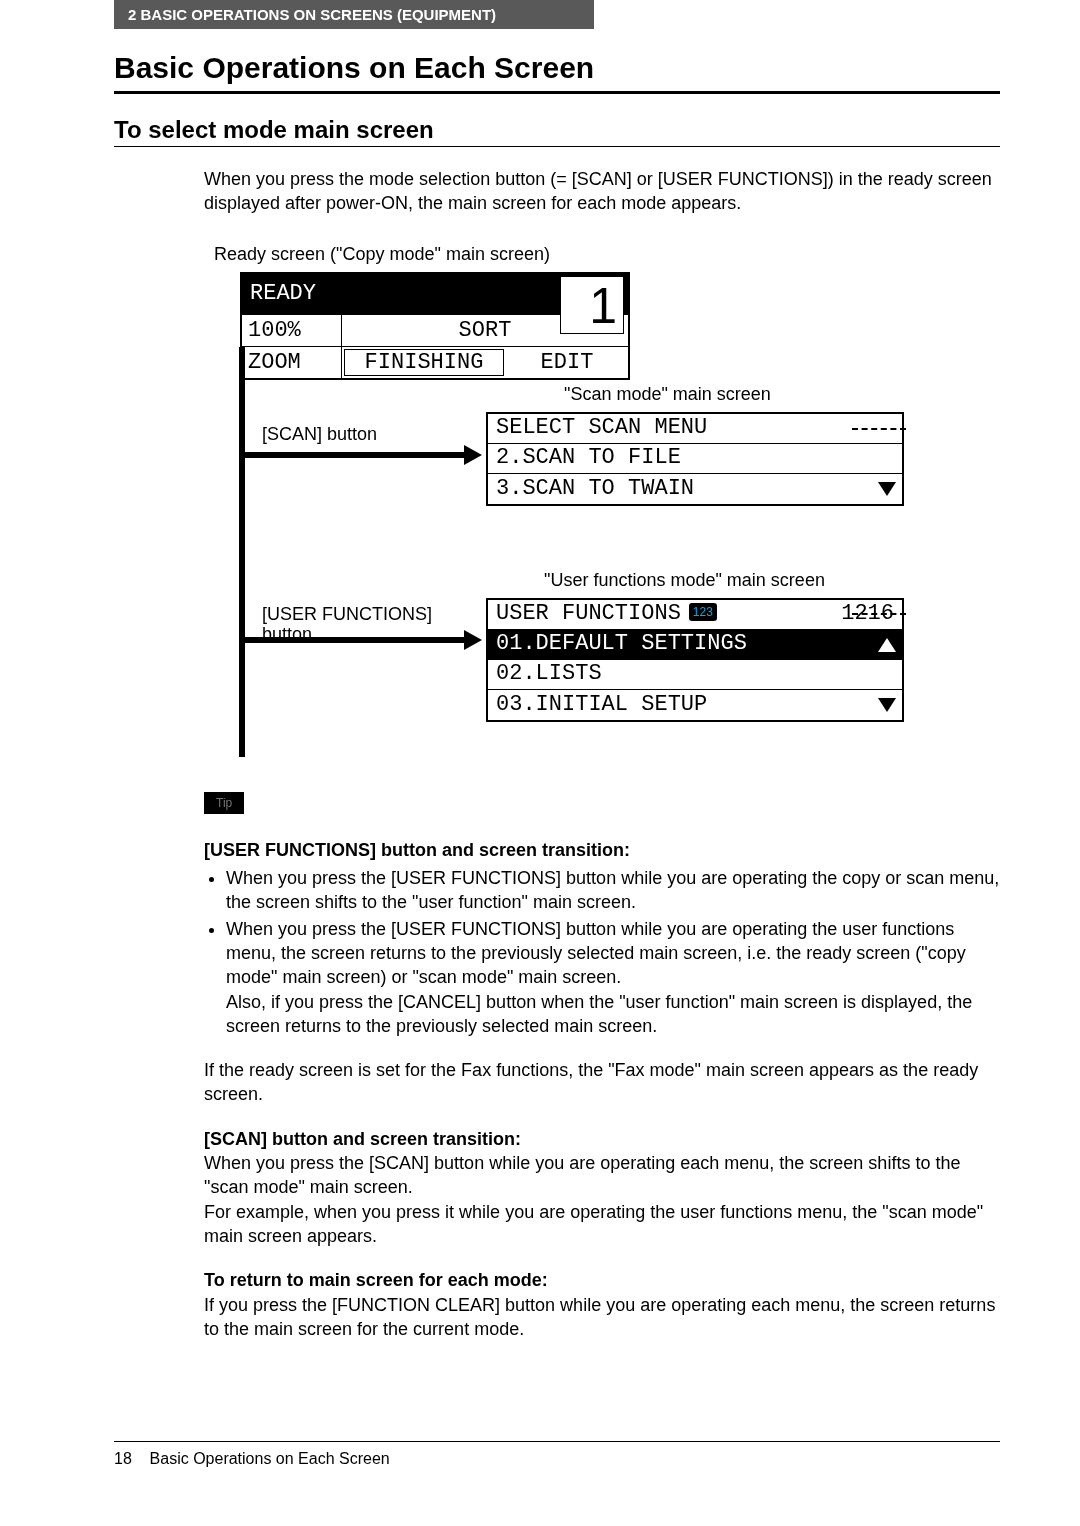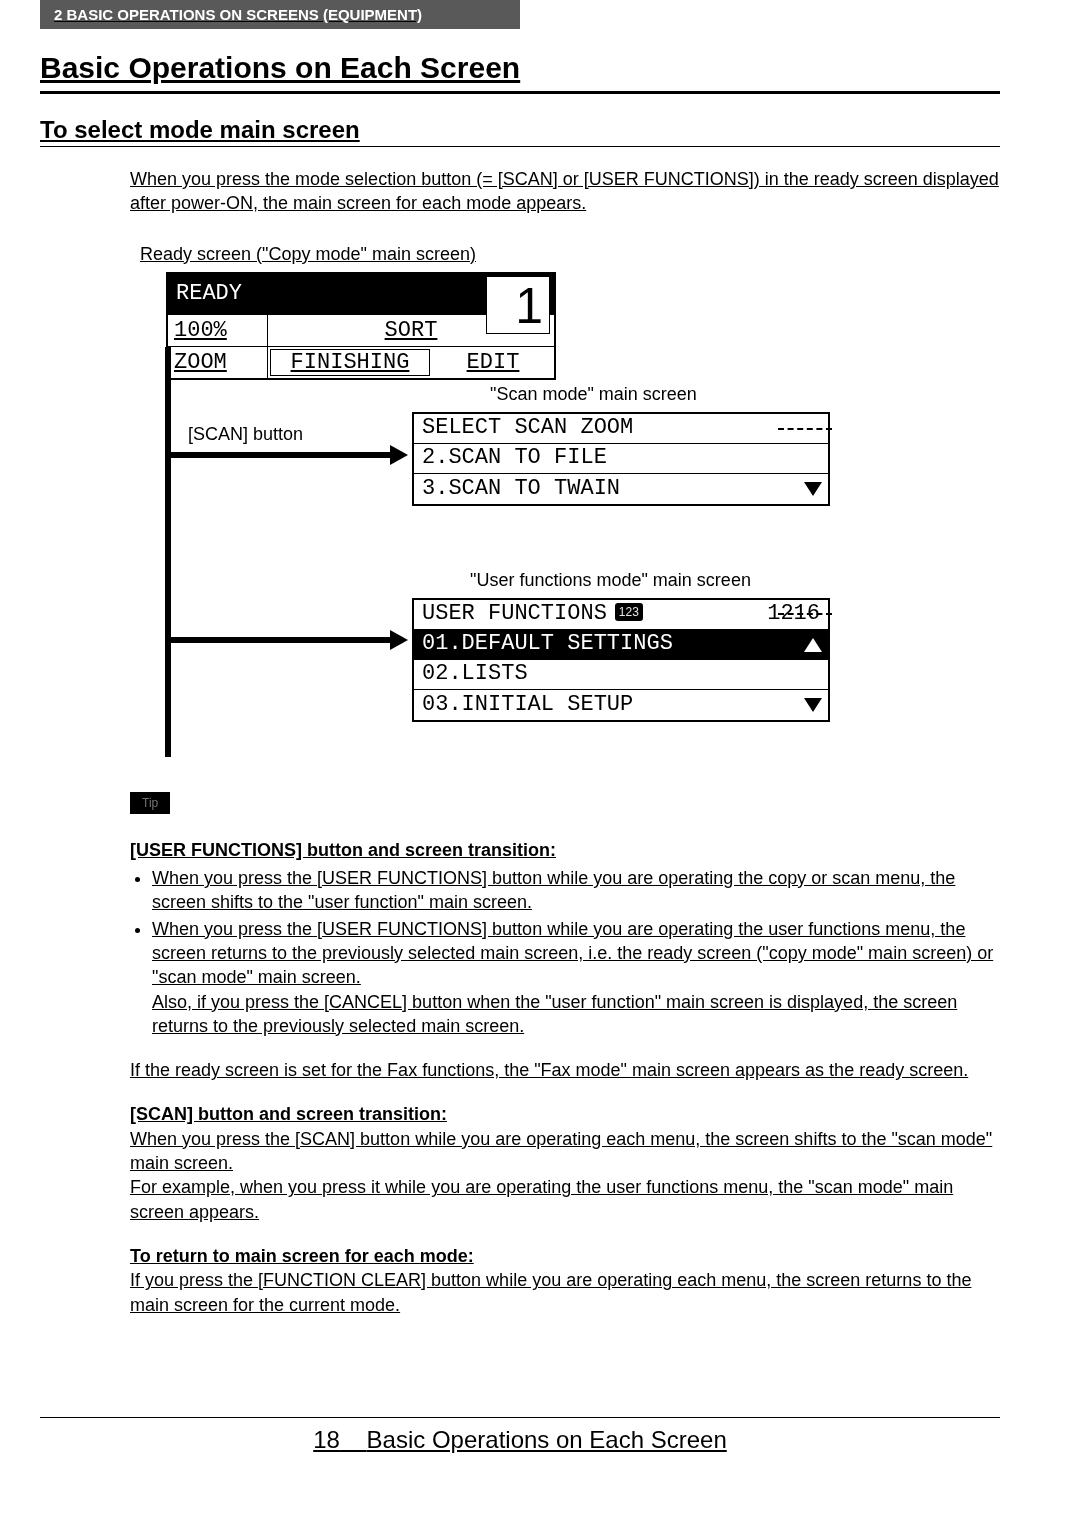--- a/index.html
+++ b/index.html
@@ -5,22 +5,21 @@
   * { box-sizing: border-box; }
   body {
     margin: 0;
     padding: 0;
     font-family: Arial, Helvetica, sans-serif;
     background: #fff;
     width: 1080px;
     color: #000;
   }
   .page {
-    padding: 0 80px 30px 40px;
-    text-decoration: underline;
+    padding: 0 80px 30px 114px;
   }
   .header-bar {
     background: #595959;
     color: #fff;
     font-size: 15px;
     font-weight: bold;
     padding: 6px 14px;
     margin: 0 0 22px 0;
     width: 480px;
   }
@@ -235,21 +234,21 @@
     border-top: 14px solid #000;
     position: absolute;
     right: 6px;
     bottom: 8px;
   }
   .lcd-line.dark .tri-up { border-bottom-color: #fff; }
 
   .badge-123 {
     display: inline-block;
     background: #000;
-    color: #e5e5e5;
+    color: #0ea5e9;
     font-family: Arial;
     font-size: 12px;
     padding: 1px 4px;
     border-radius: 3px;
     margin-left: 8px;
     vertical-align: middle;
     position: relative;
     top: -2px;
   }
   .u-right-val {
@@ -278,22 +277,21 @@
     padding-left: 22px;
   }
   .section-text li {
     margin-bottom: 2px;
   }
   .bold { font-weight: bold; }
   .footer {
     border-top: 1px solid #000;
     margin-top: 100px;
     padding-top: 8px;
-    font-size: 24px;
-    text-align: center;
+    font-size: 16px;
   }
 </style>
 </head>
 <body>
 
 <div class="page">
   <div class="header-bar">2   BASIC OPERATIONS ON SCREENS (EQUIPMENT)</div>
 
   <div class="h1">Basic Operations on Each Screen</div>
   <div class="h1-rule"></div>
@@ -321,27 +319,28 @@
           <div class="lcd-cell cell-edit">EDIT</div>
         </div>
       </div>
 
       <div class="trunk-line"></div>
       <div class="branch-line-1"></div>
       <div class="branch-line-2"></div>
       <div class="arrow-right arrow-1"></div>
       <div class="arrow-right arrow-2"></div>
       <div class="branch-label-1">[SCAN] button</div>
+      <div class="branch-label-2">[USER FUNCTIONS] button</div>
 
       <div class="dash-1"></div>
       <div class="dash-2"></div>
 
       <div class="scan-caption">"Scan mode" main screen</div>
       <div class="lcd-scan">
-        <div class="lcd-line">SELECT SCAN ZOOM</div>
+        <div class="lcd-line">SELECT SCAN MENU</div>
         <div class="lcd-line">2.SCAN TO FILE</div>
         <div class="lcd-line">
           <span>3.SCAN TO TWAIN</span>
           <div class="tri-down"></div>
         </div>
       </div>
 
       <div class="user-caption">"User functions mode" main screen</div>
       <div class="lcd-user">
         <div class="lcd-line">

